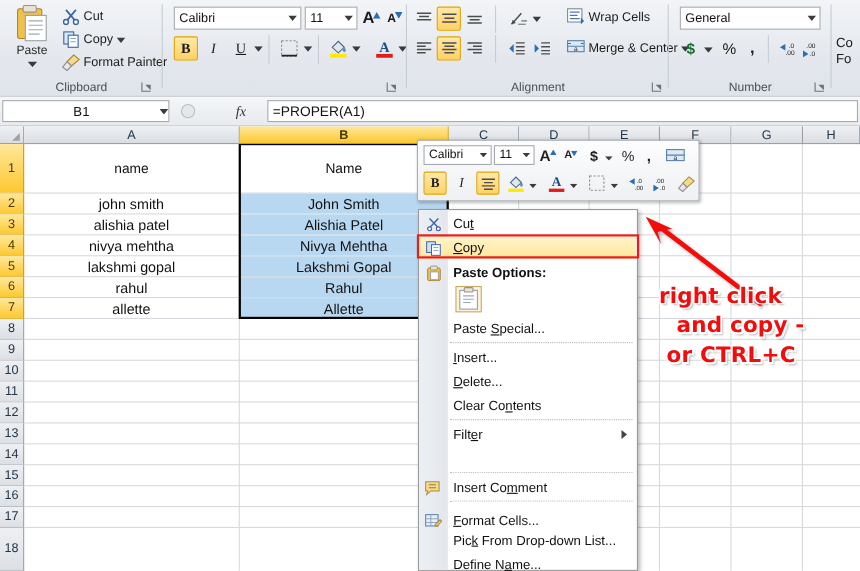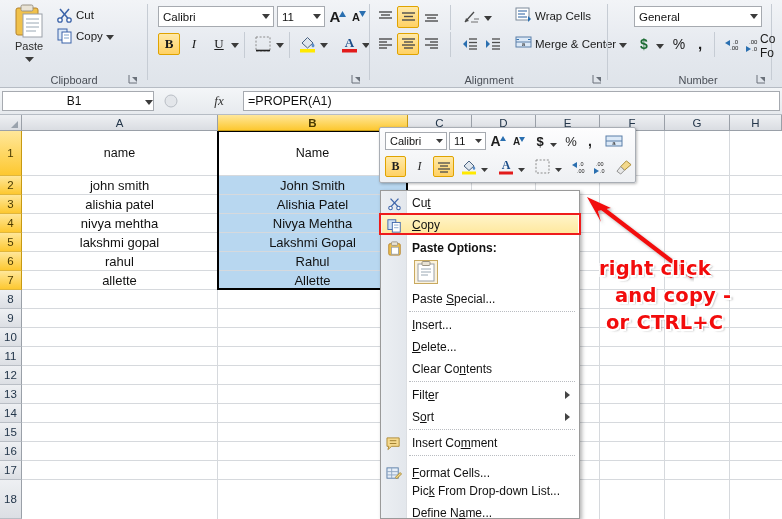--- a/index.html
+++ b/index.html
@@ -171,20 +171,29 @@
           </svg>
         </span>
         <span class="ct">Copy</span>
         <span class="mini-caret">
           <svg width="8" height="5" viewBox="0 0 8 5">
               <path d="M0 0 L8 0 L4 5 Z" fill="#3b3b3b"></path>
             </svg>
         </span>
       </div>
 
+      <div class="cmd" style="left:56px;top:47px;">
+        <span class="ci">
+          <svg width="17" height="17" viewBox="0 0 17 17">
+            <path d="M11 2 L16 6 L9 12 L5 8 Z" fill="#f3d98d" stroke="#a8882f"></path>
+            <path d="M5 8 L9 12 L5 16 L1 13 Z" fill="#e8e8e8" stroke="#8d8d8d"></path>
+          </svg>
+        </span>
+        <span class="ct">Format Painter</span>
+      </div>
 
       <div class="glabel">Clipboard</div>
       <div class="dlauncher" style="left:128px;">
         <svg width="11" height="11" viewBox="0 0 11 11">
             <path d="M1 1 L1 9 L9 9" stroke="#6a717a" fill="none"></path>
             <path d="M4 3 L9 3 L9 8 Z" fill="#6a717a"></path>
           </svg>
       </div>
       <div class="gsep" style="left:147px;"></div>
     </div>
@@ -413,21 +422,21 @@
       <div class="glabel">Alignment</div>
       <div class="dlauncher" style="left:222px;">
         <svg width="11" height="11" viewBox="0 0 11 11">
             <path d="M1 1 L1 9 L9 9" stroke="#6a717a" fill="none"></path>
             <path d="M4 3 L9 3 L9 8 Z" fill="#6a717a"></path>
           </svg>
       </div>
       <div class="gsep" style="left:237px;"></div>
     </div>
 
-    <div class="rgroup" style="left:624px;width:148px;">
+    <div class="rgroup" style="left:608px;width:148px;">
       <div class="combo" style="left:10px;top:6px;width:128px;height:21px;">
         <span class="cval">General</span>
         <span class="cdd">
           <svg width="8" height="5" viewBox="0 0 8 5">
               <path d="M0 0 L8 0 L4 5 Z" fill="#3b3b3b"></path>
             </svg>
         </span>
       </div>
       <div class="tb" style="left:10px;top:33px;width:20px;height:22px;">
         <span style="font-weight:bold;font-size:14px;color:#1a6b32;">$</span>
@@ -779,25 +788,20 @@
       <span class="mico"></span>
       <span class="mtx">Clear Co<u>n</u>tents</span>
     </div>
     <div class="msep" style="top:190px;"></div>
 
     <div class="mi" style="top:194px;">
       <span class="mico"></span>
       <span class="mtx">Filt<u>e</u>r</span>
       <span class="marrow"></span>
     </div>
-    <div class="mi" style="top:216px;">
-      <span class="mico"></span>
-      <span class="mtx">S<u>o</u>rt</span>
-      <span class="marrow"></span>
-    </div>
     <div class="msep" style="top:238px;"></div>
 
     <div class="mi" style="top:242px;">
       <span class="mico">
         <svg width="16" height="15" viewBox="0 0 17 16">
           <path d="M1 2 L14 2 L14 11 L6 11 L2 14.5 L3 11 L1 11 Z" fill="#f5d98e" stroke="#b08c34"></path>
           <g stroke="#9d7c2c">
               <line x1="4" y1="5" x2="11" y2="5"></line>
               <line x1="4" y1="8" x2="11" y2="8"></line>
             </g>

